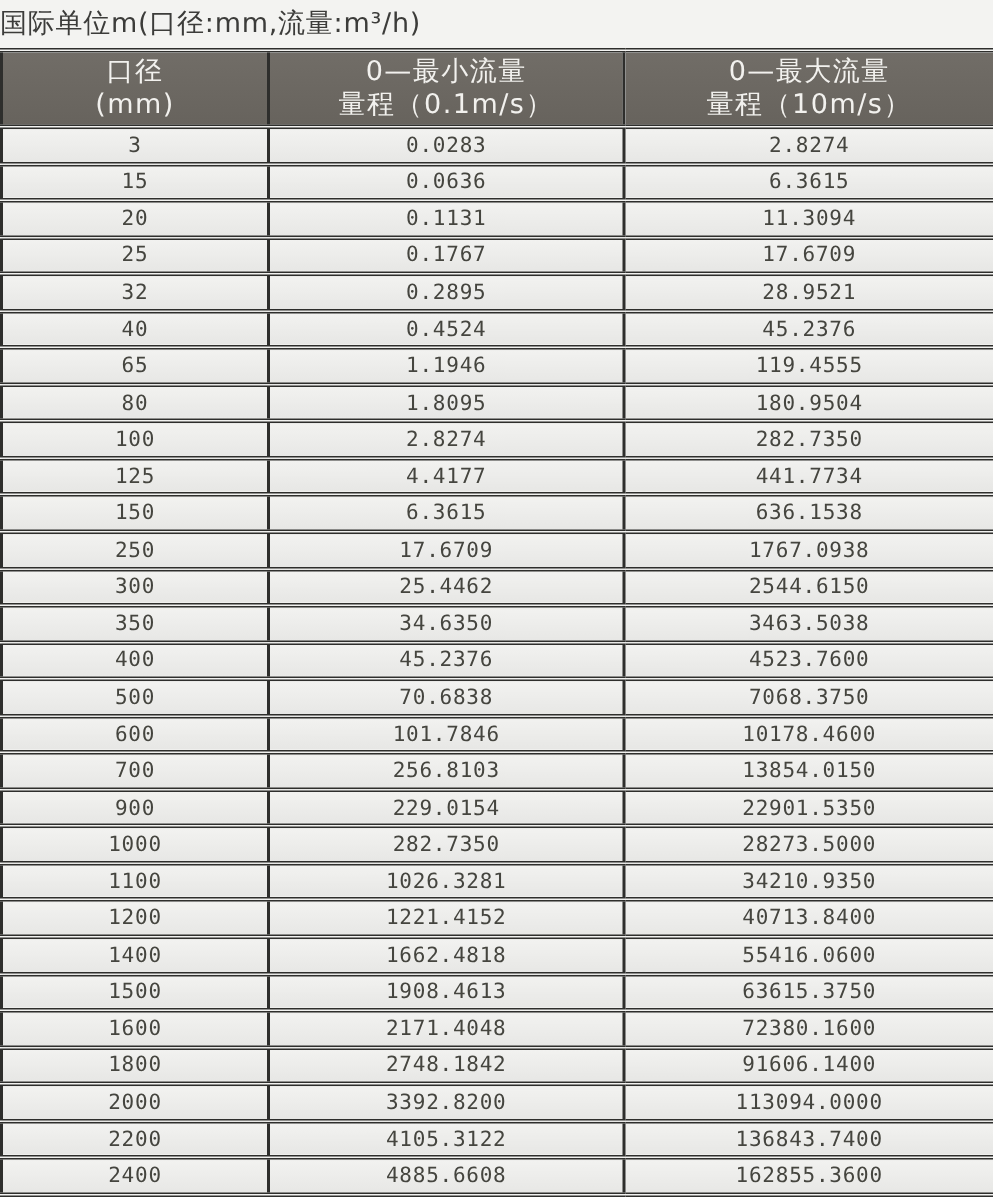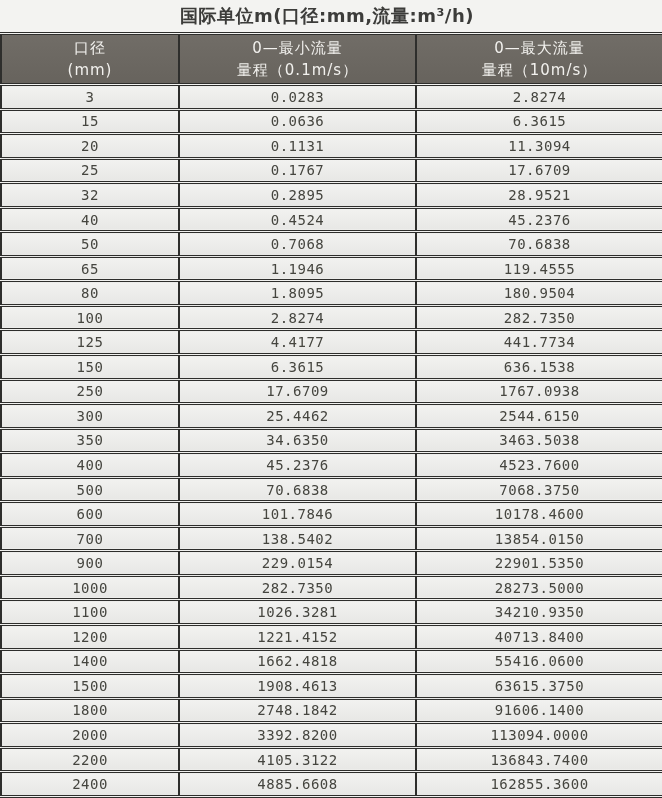--- a/index.html
+++ b/index.html
@@ -10,23 +10,23 @@
   }
   .page {
     width: 662px;
     height: 798px;
     background: #f3f3f1;
     overflow: hidden;
   }
   .unit-note {
     height: 24px;
     padding: 4px 8px 4px 0;
-    text-align: center;
+    text-align: left;
     font-size: 18px;
-    font-weight: 700;
+    font-weight: 400;
     color: #3c3c3a;
     letter-spacing: 0.5px;
     line-height: 24px;
   }
   table.flow-table {
     width: 662px;
     height: 766px;
     border-collapse: collapse;
     table-layout: fixed;
   }
@@ -37,21 +37,21 @@
     border-right: 2px solid #2e2e2c;
     padding: 0;
     text-align: center;
     vertical-align: middle;
   }
   .flow-table th {
     height: 48px;
     background: linear-gradient(#716d67, #67635d);
     background-clip: padding-box;
     color: #f2f1ee;
-    font-size: 15px;
+    font-size: 18px;
     font-weight: normal;
     line-height: 22px;
     letter-spacing: 1px;
   }
   .flow-table td {
     background: linear-gradient(#f2f2f0, #e7e7e5);
     background-clip: border-box;
     color: #45453f;
     font-family: "DejaVu Sans Mono", monospace;
     font-size: 14px;
@@ -112,25 +112,20 @@
           <td>32</td>
           <td>0.2895</td>
           <td>28.9521</td>
         </tr>
         <tr>
           <td>40</td>
           <td>0.4524</td>
           <td>45.2376</td>
         </tr>
         <tr>
-          <td>50</td>
-          <td>0.7068</td>
-          <td>70.6838</td>
-        </tr>
-        <tr>
           <td>65</td>
           <td>1.1946</td>
           <td>119.4555</td>
         </tr>
         <tr>
           <td>80</td>
           <td>1.8095</td>
           <td>180.9504</td>
         </tr>
         <tr>
@@ -173,21 +168,21 @@
           <td>70.6838</td>
           <td>7068.3750</td>
         </tr>
         <tr>
           <td>600</td>
           <td>101.7846</td>
           <td>10178.4600</td>
         </tr>
         <tr>
           <td>700</td>
-          <td>138.5402</td>
+          <td>256.8103</td>
           <td>13854.0150</td>
         </tr>
         <tr>
           <td>900</td>
           <td>229.0154</td>
           <td>22901.5350</td>
         </tr>
         <tr>
           <td>1000</td>
           <td>282.7350</td>
@@ -207,20 +202,25 @@
           <td>1400</td>
           <td>1662.4818</td>
           <td>55416.0600</td>
         </tr>
         <tr>
           <td>1500</td>
           <td>1908.4613</td>
           <td>63615.3750</td>
         </tr>
         <tr>
+          <td>1600</td>
+          <td>2171.4048</td>
+          <td>72380.1600</td>
+        </tr>
+        <tr>
           <td>1800</td>
           <td>2748.1842</td>
           <td>91606.1400</td>
         </tr>
         <tr>
           <td>2000</td>
           <td>3392.8200</td>
           <td>113094.0000</td>
         </tr>
         <tr>

